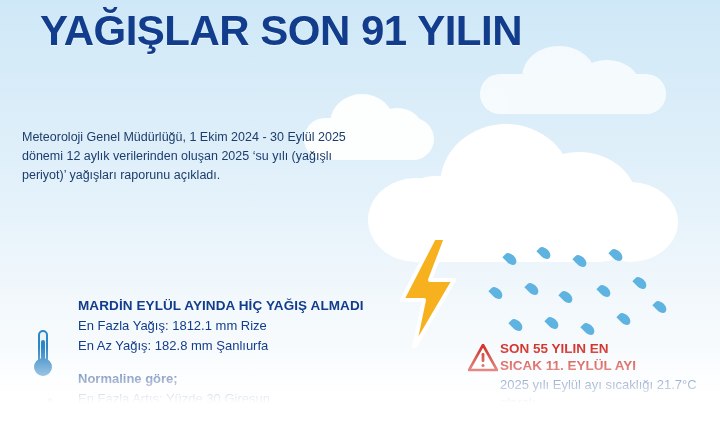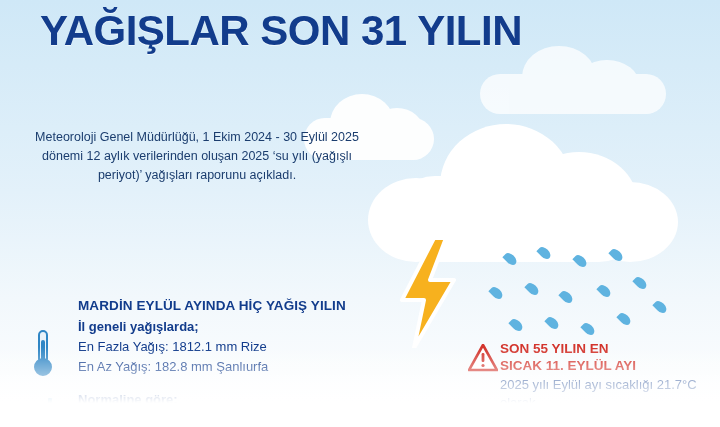--- a/index.html
+++ b/index.html
@@ -32,21 +32,20 @@
 
   
   .body-text {
     position: absolute;
     top: 128px;
     left: 22px;
     width: 350px;
     color: #1b3d6e;
     font-size: 12.5px;
     line-height: 19px;
-    text-align: center;
   }
   .body-text p { margin: 0 0 14px 0; }
 
   
   .lower-left {
     position: absolute;
     top: 296px;
     left: 78px;
     width: 330px;
     color: #123c8c;
@@ -245,42 +244,41 @@
 <div class="drop" style="left:562px; top:290px;"></div>
 <div class="drop" style="left:600px; top:284px;"></div>
 <div class="drop" style="left:636px; top:276px;"></div>
 <div class="drop" style="left:512px; top:318px;"></div>
 <div class="drop" style="left:548px; top:316px;"></div>
 <div class="drop" style="left:584px; top:322px;"></div>
 <div class="drop" style="left:620px; top:312px;"></div>
 <div class="drop" style="left:656px; top:300px;"></div>
 
 <div class="headline">
-  <span class="l1">YAĞIŞLAR SON 31 YILIN</span>
+  <span class="l1">YAĞIŞLAR SON 91 YILIN</span>
 </div>
 
 <div class="body-text">
   <p>Meteoroloji Genel Müdürlüğü, 1 Ekim 2024 - 30 Eylül 2025 dönemi 12 aylık verilerinden oluşan 2025 ‘su yılı (yağışlı periyot)’ yağışları raporunu açıkladı.</p>
 </div>
 
 <div class="thermo">
   <div class="stem"></div>
   <div class="fill"></div>
   <div class="bulb"></div>
 </div>
 
 <div class="chart-icon">
   <i></i>
     <i></i>
     <i></i>
 </div>
 
 <div class="lower-left">
-  <div class="hl">MARDİN EYLÜL AYINDA HİÇ YAĞIŞ YILIN</div>
-  <div class="sub">İl geneli yağışlarda;</div>
+  <div class="hl">MARDİN EYLÜL AYINDA HİÇ YAĞIŞ ALMADI</div>
   <div class="itm">En Fazla Yağış: 1812.1 mm Rize</div>
   <div class="itm">En Az Yağış: 182.8 mm Şanlıurfa</div>
   <div class="gap"></div>
   <div class="sub">Normaline göre;</div>
   <div class="itm">En Fazla Artış: Yüzde 30 Giresun</div>
 </div>
 
 <div class="warn-icon">
   <svg width="30" height="28" viewBox="0 0 30 28">
     <polygon points="15,1 29,26 1,26" fill="#ffffff" stroke="#d3342c" stroke-width="2.6" stroke-linejoin="round"></polygon>

